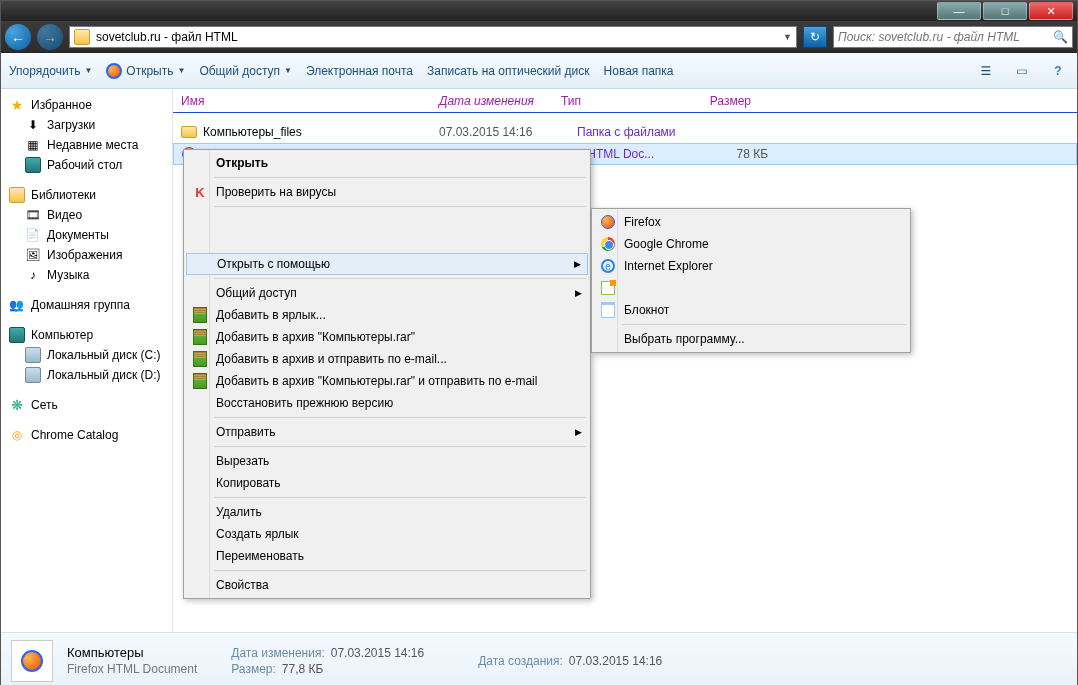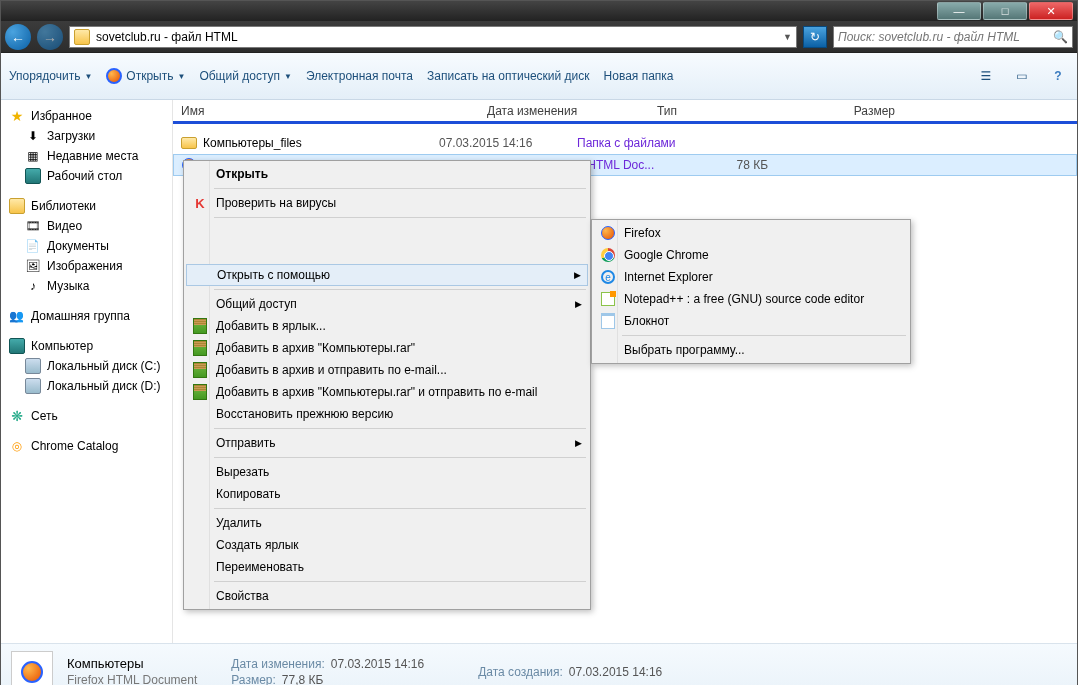--- a/index.html
+++ b/index.html
@@ -11,40 +11,40 @@
   .titlebtn.max { background: linear-gradient(#8aa,#577); }
   .titlebtn.close { background: linear-gradient(#e66,#c22); }
   .navbar { height: 32px; background: linear-gradient(#3b3b3b,#2d2d2d); display:flex; align-items:center; padding:0 4px; gap:6px; border-bottom:1px solid #222; }
   .navbtn { width:26px; height:26px; border-radius:50%; background: radial-gradient(circle at 30% 30%, #4aa3df, #0b60a5); display:flex; align-items:center; justify-content:center; color:#fff; font-size:14px; }
   .addrbar { flex:1; height:22px; background:#fff; border:1px solid #7a7a7a; display:flex; align-items:center; padding:0 4px; gap:6px; }
   .addrbar .foldericon { width:16px; height:16px; background: linear-gradient(#ffe9a8,#f7c44a); border:1px solid #c9a030; border-radius:2px; }
   .addrbar input { flex:1; border:none; outline:none; height:18px; font-size:12px; }
   .refreshbtn { width:24px; height:22px; background: linear-gradient(#4aa3df,#0b60a5); border:1px solid #074a80; display:flex; align-items:center; justify-content:center; color:#fff; }
   .searchbar { width:240px; height:22px; background:#fff; border:1px solid #7a7a7a; display:flex; align-items:center; padding:0 4px; }
   .searchbar input { flex:1; border:none; outline:none; height:18px; color:#888; font-style:italic; }
-  .toolbar { height:47px; background: linear-gradient(#f7fbff,#e4eff8); border-bottom:1px solid #c9d8e6; display:flex; align-items:center; padding:0 8px; gap:14px; color:#1d4f7b; }
+  .toolbar { height:36px; background: linear-gradient(#f7fbff,#e4eff8); border-bottom:1px solid #c9d8e6; display:flex; align-items:center; padding:0 8px; gap:14px; color:#1d4f7b; }
   .toolbar .item { display:flex; align-items:center; gap:4px; cursor:default; }
   .toolbar .arrow { font-size:8px; color:#1d4f7b; }
   .toolbar .spacer { flex:1; }
   .toolbar .iconbtn { width:22px; height:22px; display:flex; align-items:center; justify-content:center; color:#1d4f7b; }
   .body { display:flex; height: calc(100% - 20px - 32px - 32px - 56px); }
   .nav { width:172px; background:#fff; border-right:1px solid #e5e5e5; padding:6px 0 6px 6px; overflow:hidden; }
   .nav .group { margin-bottom:10px; }
   .nav .row { display:flex; align-items:center; gap:6px; padding:2px 2px; color:#000; white-space:nowrap; }
   .nav .row.head { font-weight:normal; }
   .nav .ico { width:16px; height:16px; display:inline-flex; align-items:center; justify-content:center; }
   .star { color:#f0b400; font-size:14px; }
   .folderico { width:16px; height:12px; background:linear-gradient(#ffe9a8,#f7c44a); border:1px solid #c9a030; border-radius:2px; display:inline-block; }
   .driveico { width:16px; height:12px; background:linear-gradient(#cde,#9bc); border:1px solid #789; border-radius:2px; display:inline-block; }
   .monico { width:16px; height:12px; background:linear-gradient(#4aa,#277); border:1px solid #155; border-radius:2px; display:inline-block; }
   .netico { color:#2a8; font-size:14px; }
   .content { flex:1; position:relative; background:#fff; }
-  .cols { display:flex; height:24px; border-bottom:3px solid #1d4ed8; color:#404040; align-items:center; padding-left:8px;gap:48px; }
+  .cols { display:flex; height:24px; border-bottom:1px solid #1d4ed8; color:#a21caf; align-items:center; padding-left:8px; }
   .cols .c1 { width:258px; }
-  .cols .c2 { width:122px; }
+  .cols .c2 { width:122px;font-style:italic; }
   .cols .c3 { width:120px; }
   .cols .c4 { width:80px; text-align:right; padding-right:10px;}
   .filerow { display:flex; align-items:center; height:22px; padding-left:8px; }
   .filerow.sel { background:#dbeeff; border:1px solid #9ecbf0; }
   .filerow .c1 { width:258px; display:flex; align-items:center; gap:6px; }
   .filerow .c2 { width:122px; color:#555; }
   .filerow .c3 { width:120px; color:#6d28d9;margin-left:16px; }
   .filerow .c4 { width:80px; text-align:right; color:#555; padding-right:10px;}
   .ctxmenu { position:absolute; background:#f0f0f0; border:1px solid #a0a0a0; box-shadow:2px 2px 6px rgba(0,0,0,.25); padding:2px; }
   .ctxmenu .mrow { display:flex; align-items:center; height:22px; padding:0 24px 0 30px; position:relative; white-space:nowrap; }
@@ -326,21 +326,20 @@
           <div class="mrow">
               <span class="mico">
                 <span class="ieico">e</span>
               </span>
               <span>Internet Explorer</span>
             </div>
           <div class="mrow">
               <span class="mico">
                 <span class="npico"></span>
               </span>
-              <span>Notepad++ : a free (GNU) source code editor</span>
             </div>
           <div class="mrow">
               <span class="mico">
                 <span class="noteico"></span>
               </span>
               <span>Блокнот</span>
             </div>
           <div class="sep"></div>
           <div class="mrow">
               <span>Выбрать программу...</span>

